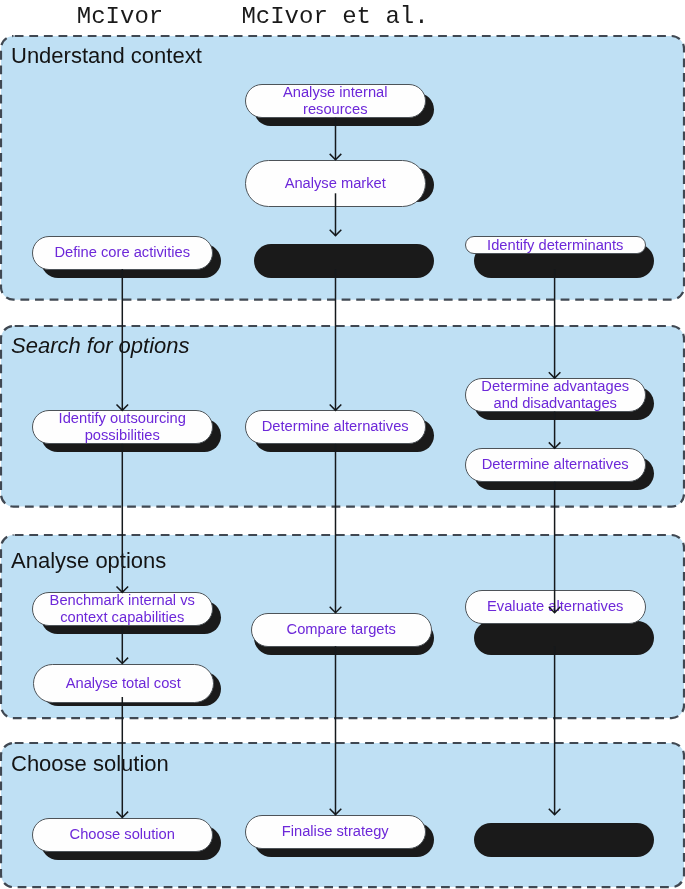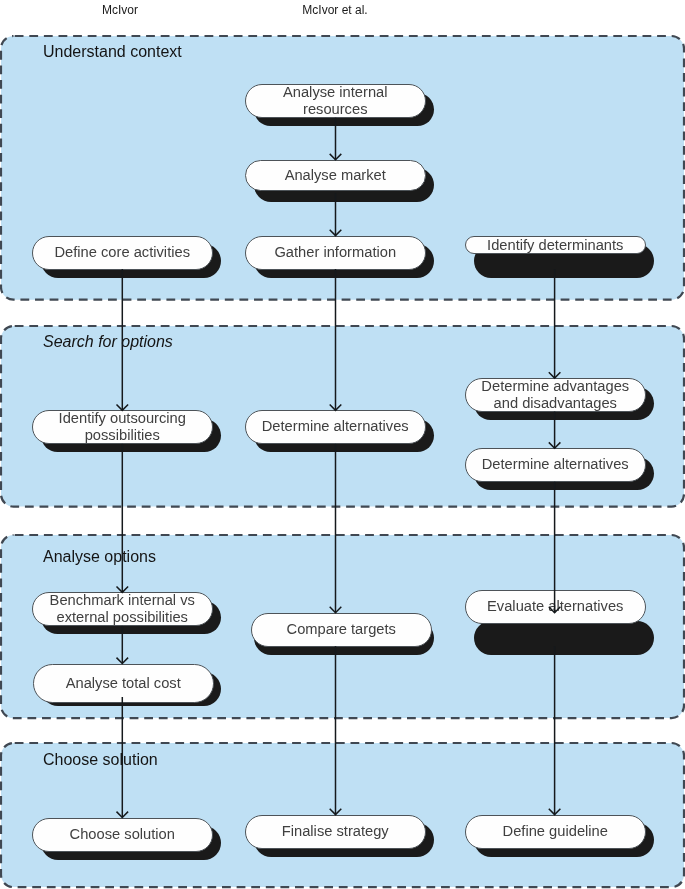--- a/index.html
+++ b/index.html
@@ -1,27 +1,27 @@
 <!DOCTYPE html>
 <html><head>
 <meta charset="utf-8">
 <style>
   html,body{margin:0;padding:0;background:#ffffff;}
   body{width:685px;height:889px;font-family:"Liberation Sans",sans-serif;}
   #stage{position:relative;width:685px;height:889px;overflow:hidden;background:#ffffff;}
   .col-header,.panel-title,.node{will-change:transform;}
-  .col-header{position:absolute;top:3px;font-family:Liberation Sans, sans-serif;font-size:12px;
+  .col-header{position:absolute;top:3px;font-family:Liberation Mono, monospace;font-size:24px;
               color:#1a1a1a;white-space:nowrap;transform:translateX(-50%);z-index:6;}
   .panel{position:absolute;z-index:1;}
   .panel svg{display:block;overflow:visible;}
-  .panel-title{position:absolute;font-size:16px;color:#141414;white-space:nowrap;z-index:2;margin-left:32px;}
+  .panel-title{position:absolute;font-size:22px;color:#141414;white-space:nowrap;z-index:2;}
   .node-shadow{position:absolute;background:#1a1a1a;border-radius:100px;z-index:3;}
   .node{position:absolute;box-sizing:border-box;background:#fefefe;border:1.25px solid #4d5358;
         border-radius:100px;display:flex;align-items:center;justify-content:center;text-align:center;
-        font-size:14.7px;color:#404040;line-height:17px;z-index:4;}
+        font-size:14.7px;color:#6d28d9;line-height:17px;z-index:4;}
   #links{position:absolute;left:0;top:0;width:685px;height:889px;pointer-events:none;z-index:5;}
 </style>
 </head>
 <body>
 
 <div id="stage">
 
   <div class="col-header" style="left: 119.5px;">McIvor</div>
   <div class="col-header" style="left: 335px;">McIvor et al.</div>
 
@@ -63,64 +63,58 @@
   <div class="node-shadow" style="left: 253.75px; top: 621.2px; width: 180.5px; height: 33.5px; background: rgb(26, 26, 26);"></div>
   <div class="node-shadow" style="left: 473.75px; top: 621.2px; width: 180.5px; height: 33.5px; background: rgb(26, 26, 26);"></div>
   <div class="node-shadow" style="left: 40.75px; top: 672px; width: 180.5px; height: 33.5px; background: rgb(26, 26, 26);"></div>
   <div class="node-shadow" style="left: 40.75px; top: 826px; width: 180.5px; height: 33.5px; background: rgb(26, 26, 26);"></div>
   <div class="node-shadow" style="left: 253.75px; top: 823.1px; width: 180.5px; height: 33.5px; background: rgb(26, 26, 26);"></div>
   <div class="node-shadow" style="left: 473.75px; top: 823.1px; width: 180.5px; height: 33.5px; background: rgb(26, 26, 26);"></div>
 
   <div class="node" style="left: 244.75px; top: 84.2px; width: 180.5px; height: 33.5px; background: rgb(254, 254, 254); border-color: rgb(77, 83, 88);">
       <span><span>Analyse internal</span><br><span>resources</span></span>
     </div>
-  <div class="node" style="left: 244.75px; top: 159.8px; width: 180.5px; height: 31px; background: rgb(254, 254, 254); border-color: rgb(77, 83, 88);">
+  <div class="node" style="left: 244.75px; top: 159.8px; width: 180.5px; height: 47px; background: rgb(254, 254, 254); border-color: rgb(77, 83, 88);">
       <span><span>Analyse market</span></span>
     </div>
   <div class="node" style="left: 31.75px; top: 235.6px; width: 180.5px; height: 33.5px; background: rgb(254, 254, 254); border-color: rgb(77, 83, 88);">
       <span><span>Define core activities</span></span>
-    </div>
-  <div class="node" style="left: 244.75px; top: 235.6px; width: 180.5px; height: 33.5px; background: rgb(254, 254, 254); border-color: rgb(77, 83, 88);">
-      <span><span>Gather information</span></span>
     </div>
   <div class="node" style="left: 464.75px; top: 235.6px; width: 180.5px; height: 18px; background: rgb(254, 254, 254); border-color: rgb(77, 83, 88);">
       <span><span>Identify determinants</span></span>
     </div>
   <div class="node" style="left: 464.75px; top: 378.1px; width: 180.5px; height: 33.5px; background: rgb(254, 254, 254); border-color: rgb(77, 83, 88);">
       <span><span>Determine advantages</span><br><span>and disadvantages</span></span>
     </div>
   <div class="node" style="left: 31.75px; top: 410.4px; width: 180.5px; height: 33.5px; background: rgb(254, 254, 254); border-color: rgb(77, 83, 88);">
       <span><span>Identify outsourcing</span><br><span>possibilities</span></span>
     </div>
   <div class="node" style="left: 244.75px; top: 410.4px; width: 180.5px; height: 33.5px; background: rgb(254, 254, 254); border-color: rgb(77, 83, 88);">
       <span><span>Determine alternatives</span></span>
     </div>
   <div class="node" style="left: 464.75px; top: 448.3px; width: 180.5px; height: 33.5px; background: rgb(254, 254, 254); border-color: rgb(77, 83, 88);">
       <span><span>Determine alternatives</span></span>
     </div>
   <div class="node" style="left: 31.75px; top: 592.4px; width: 180.5px; height: 33.5px; background: rgb(254, 254, 254); border-color: rgb(77, 83, 88);">
-      <span><span>Benchmark internal vs</span><br><span>external possibilities</span></span>
+      <span><span>Benchmark internal vs</span><br><span>context capabilities</span></span>
     </div>
   <div class="node" style="left: 251px; top: 612.7px; width: 180.5px; height: 33.5px; background: rgb(254, 254, 254); border-color: rgb(77, 83, 88);">
       <span><span>Compare targets</span></span>
     </div>
   <div class="node" style="left: 464.75px; top: 590px; width: 180.5px; height: 33.5px; background: rgb(254, 254, 254); border-color: rgb(77, 83, 88);">
       <span><span>Evaluate alternatives</span></span>
     </div>
   <div class="node" style="left: 33px; top: 663.5px; width: 180.5px; height: 39px; background: rgb(254, 254, 254); border-color: rgb(77, 83, 88);">
       <span><span>Analyse total cost</span></span>
     </div>
   <div class="node" style="left: 31.75px; top: 817.5px; width: 180.5px; height: 33.5px; background: rgb(254, 254, 254); border-color: rgb(77, 83, 88);">
       <span><span>Choose solution</span></span>
     </div>
   <div class="node" style="left: 244.75px; top: 814.6px; width: 180.5px; height: 33.5px; background: rgb(254, 254, 254); border-color: rgb(77, 83, 88);">
       <span><span>Finalise strategy</span></span>
-    </div>
-  <div class="node" style="left: 464.75px; top: 814.6px; width: 180.5px; height: 33.5px; background: rgb(254, 254, 254); border-color: rgb(77, 83, 88);">
-      <span><span>Define guideline</span></span>
     </div>
 
   <svg id="links">
     <g>
       <path d="M 335.5 117.7 L 335.5 159.8" stroke="#15191c" stroke-width="1.5" fill="none"></path>
       <path d="M 329.7 153.9 L 335.5 159.8 L 341.3 153.9" stroke="#15191c" stroke-width="1.5" stroke-linecap="butt" fill="none"></path>
     </g>
     <g>
       <path d="M 335.5 193.3 L 335.5 235.6" stroke="#15191c" stroke-width="1.5" fill="none"></path>
       <path d="M 329.7 229.7 L 335.5 235.6 L 341.3 229.7" stroke="#15191c" stroke-width="1.5" stroke-linecap="butt" fill="none"></path>

